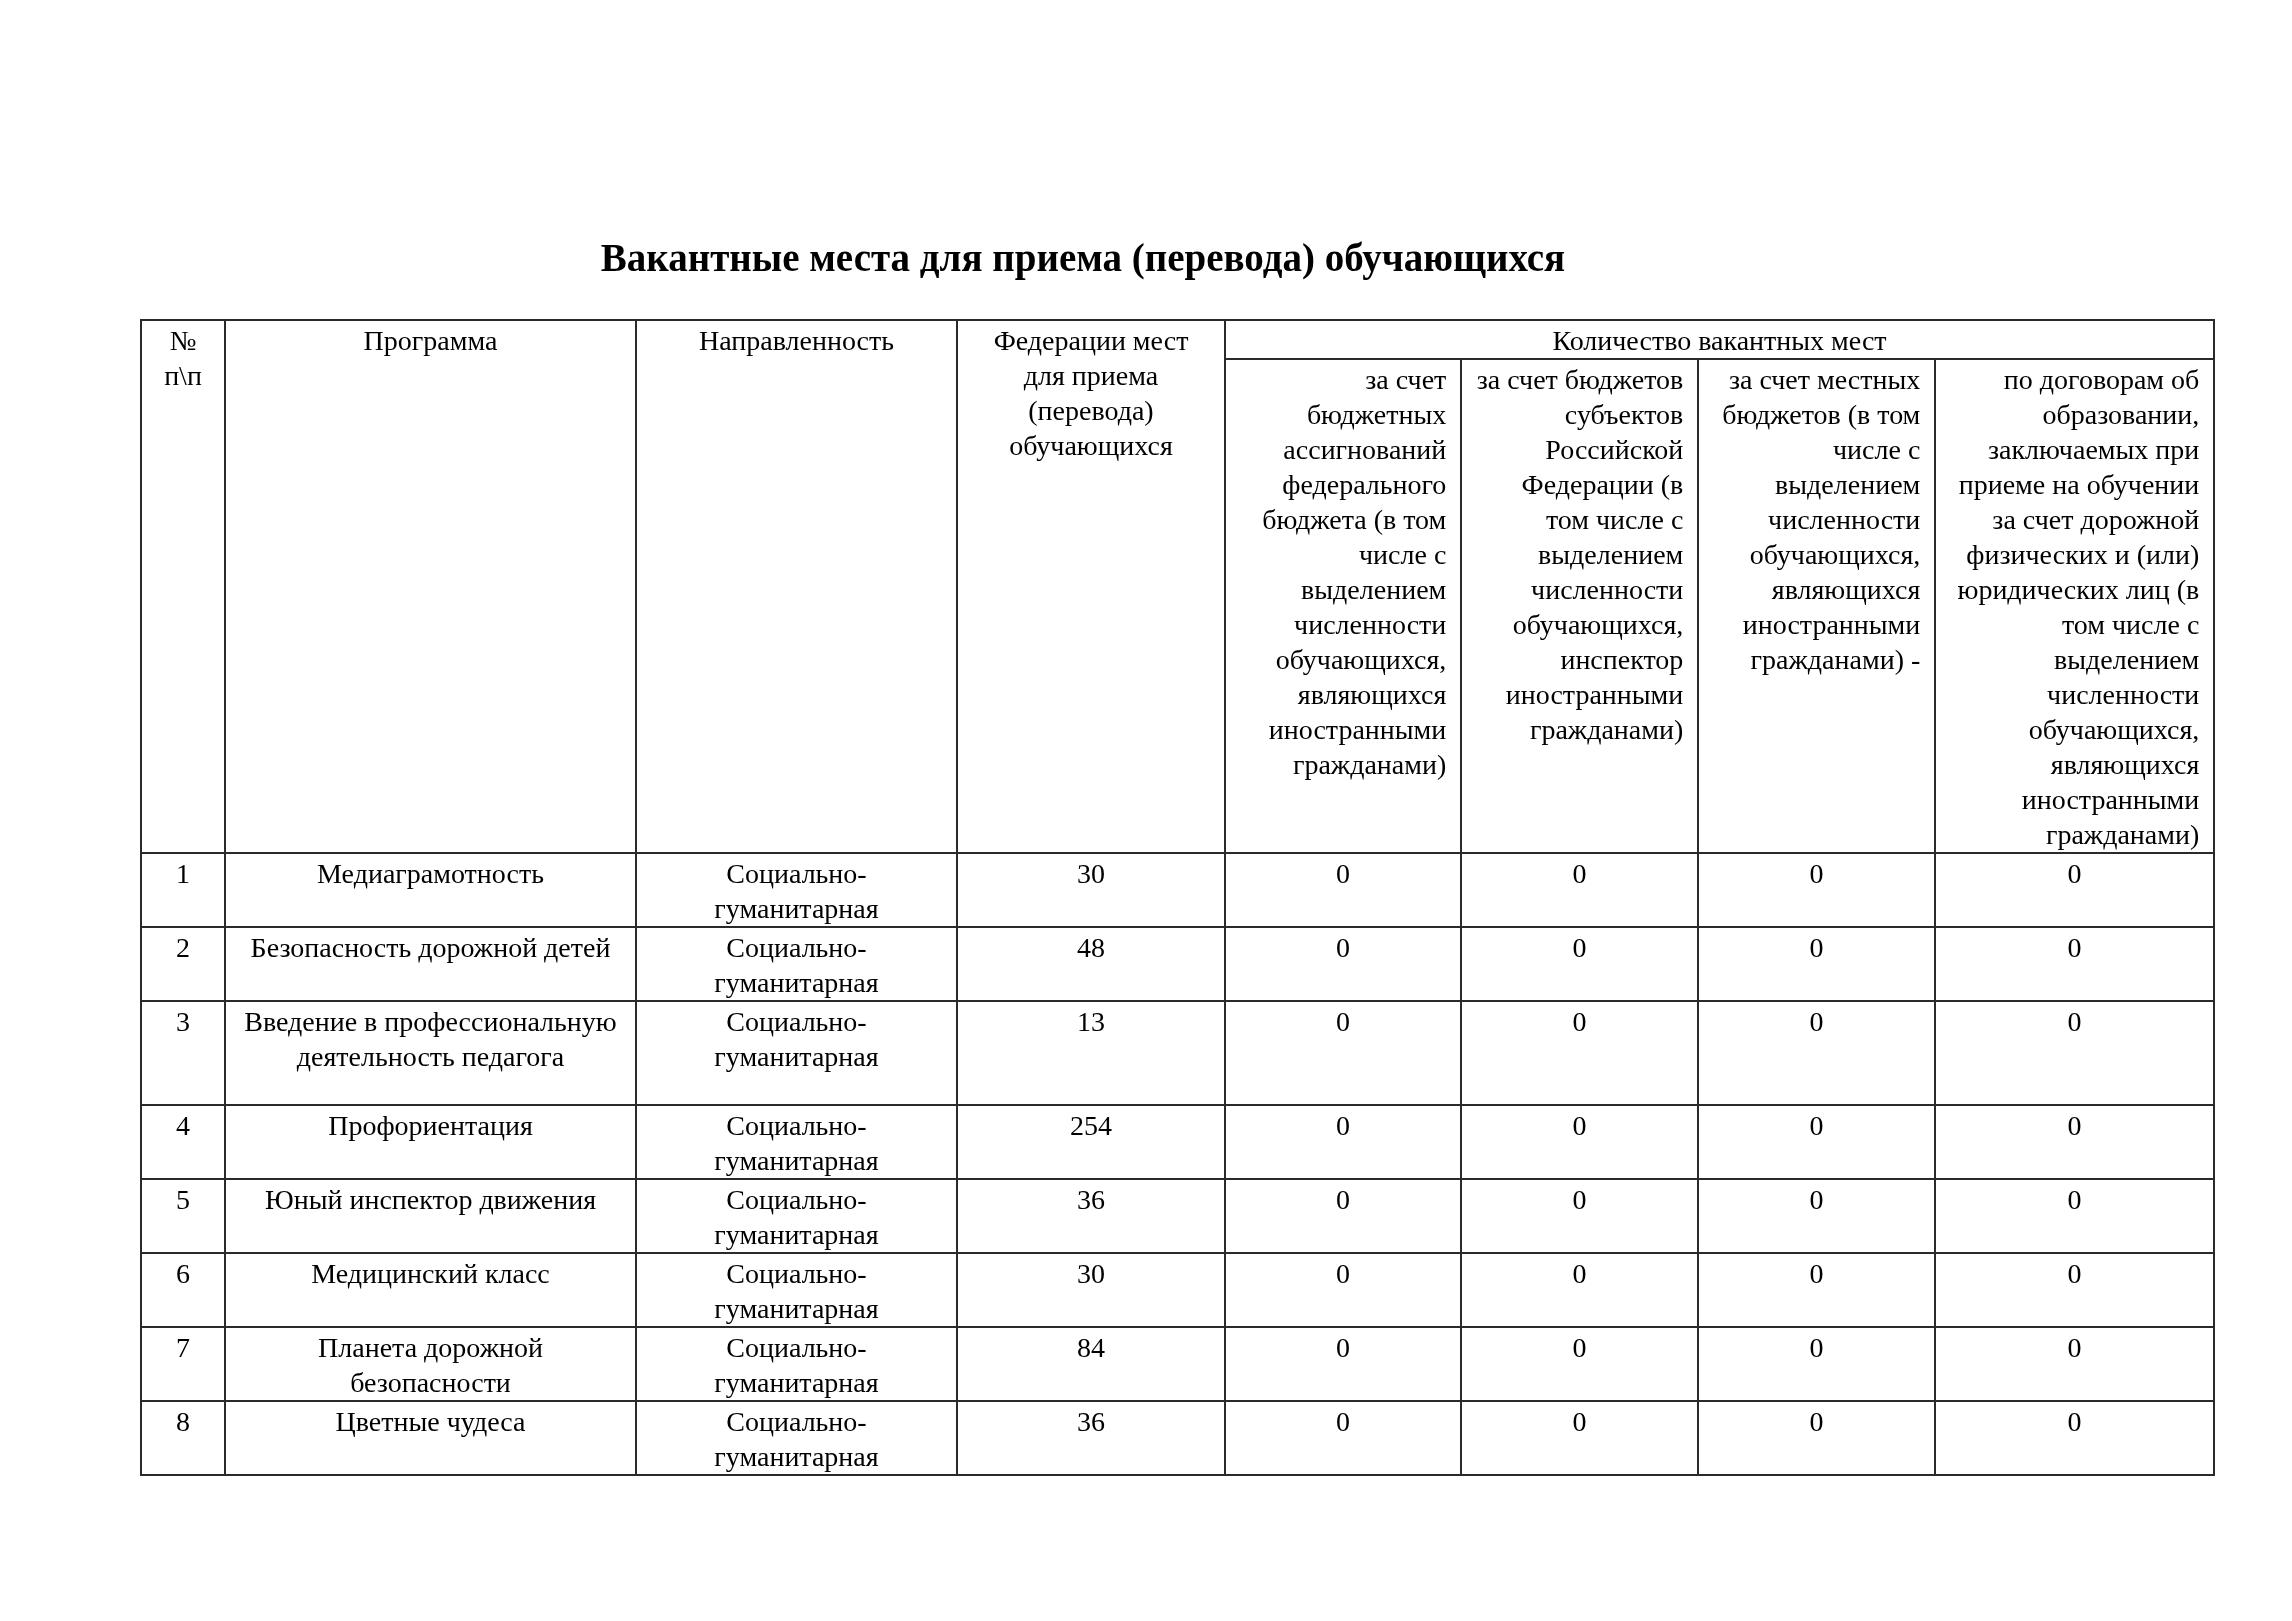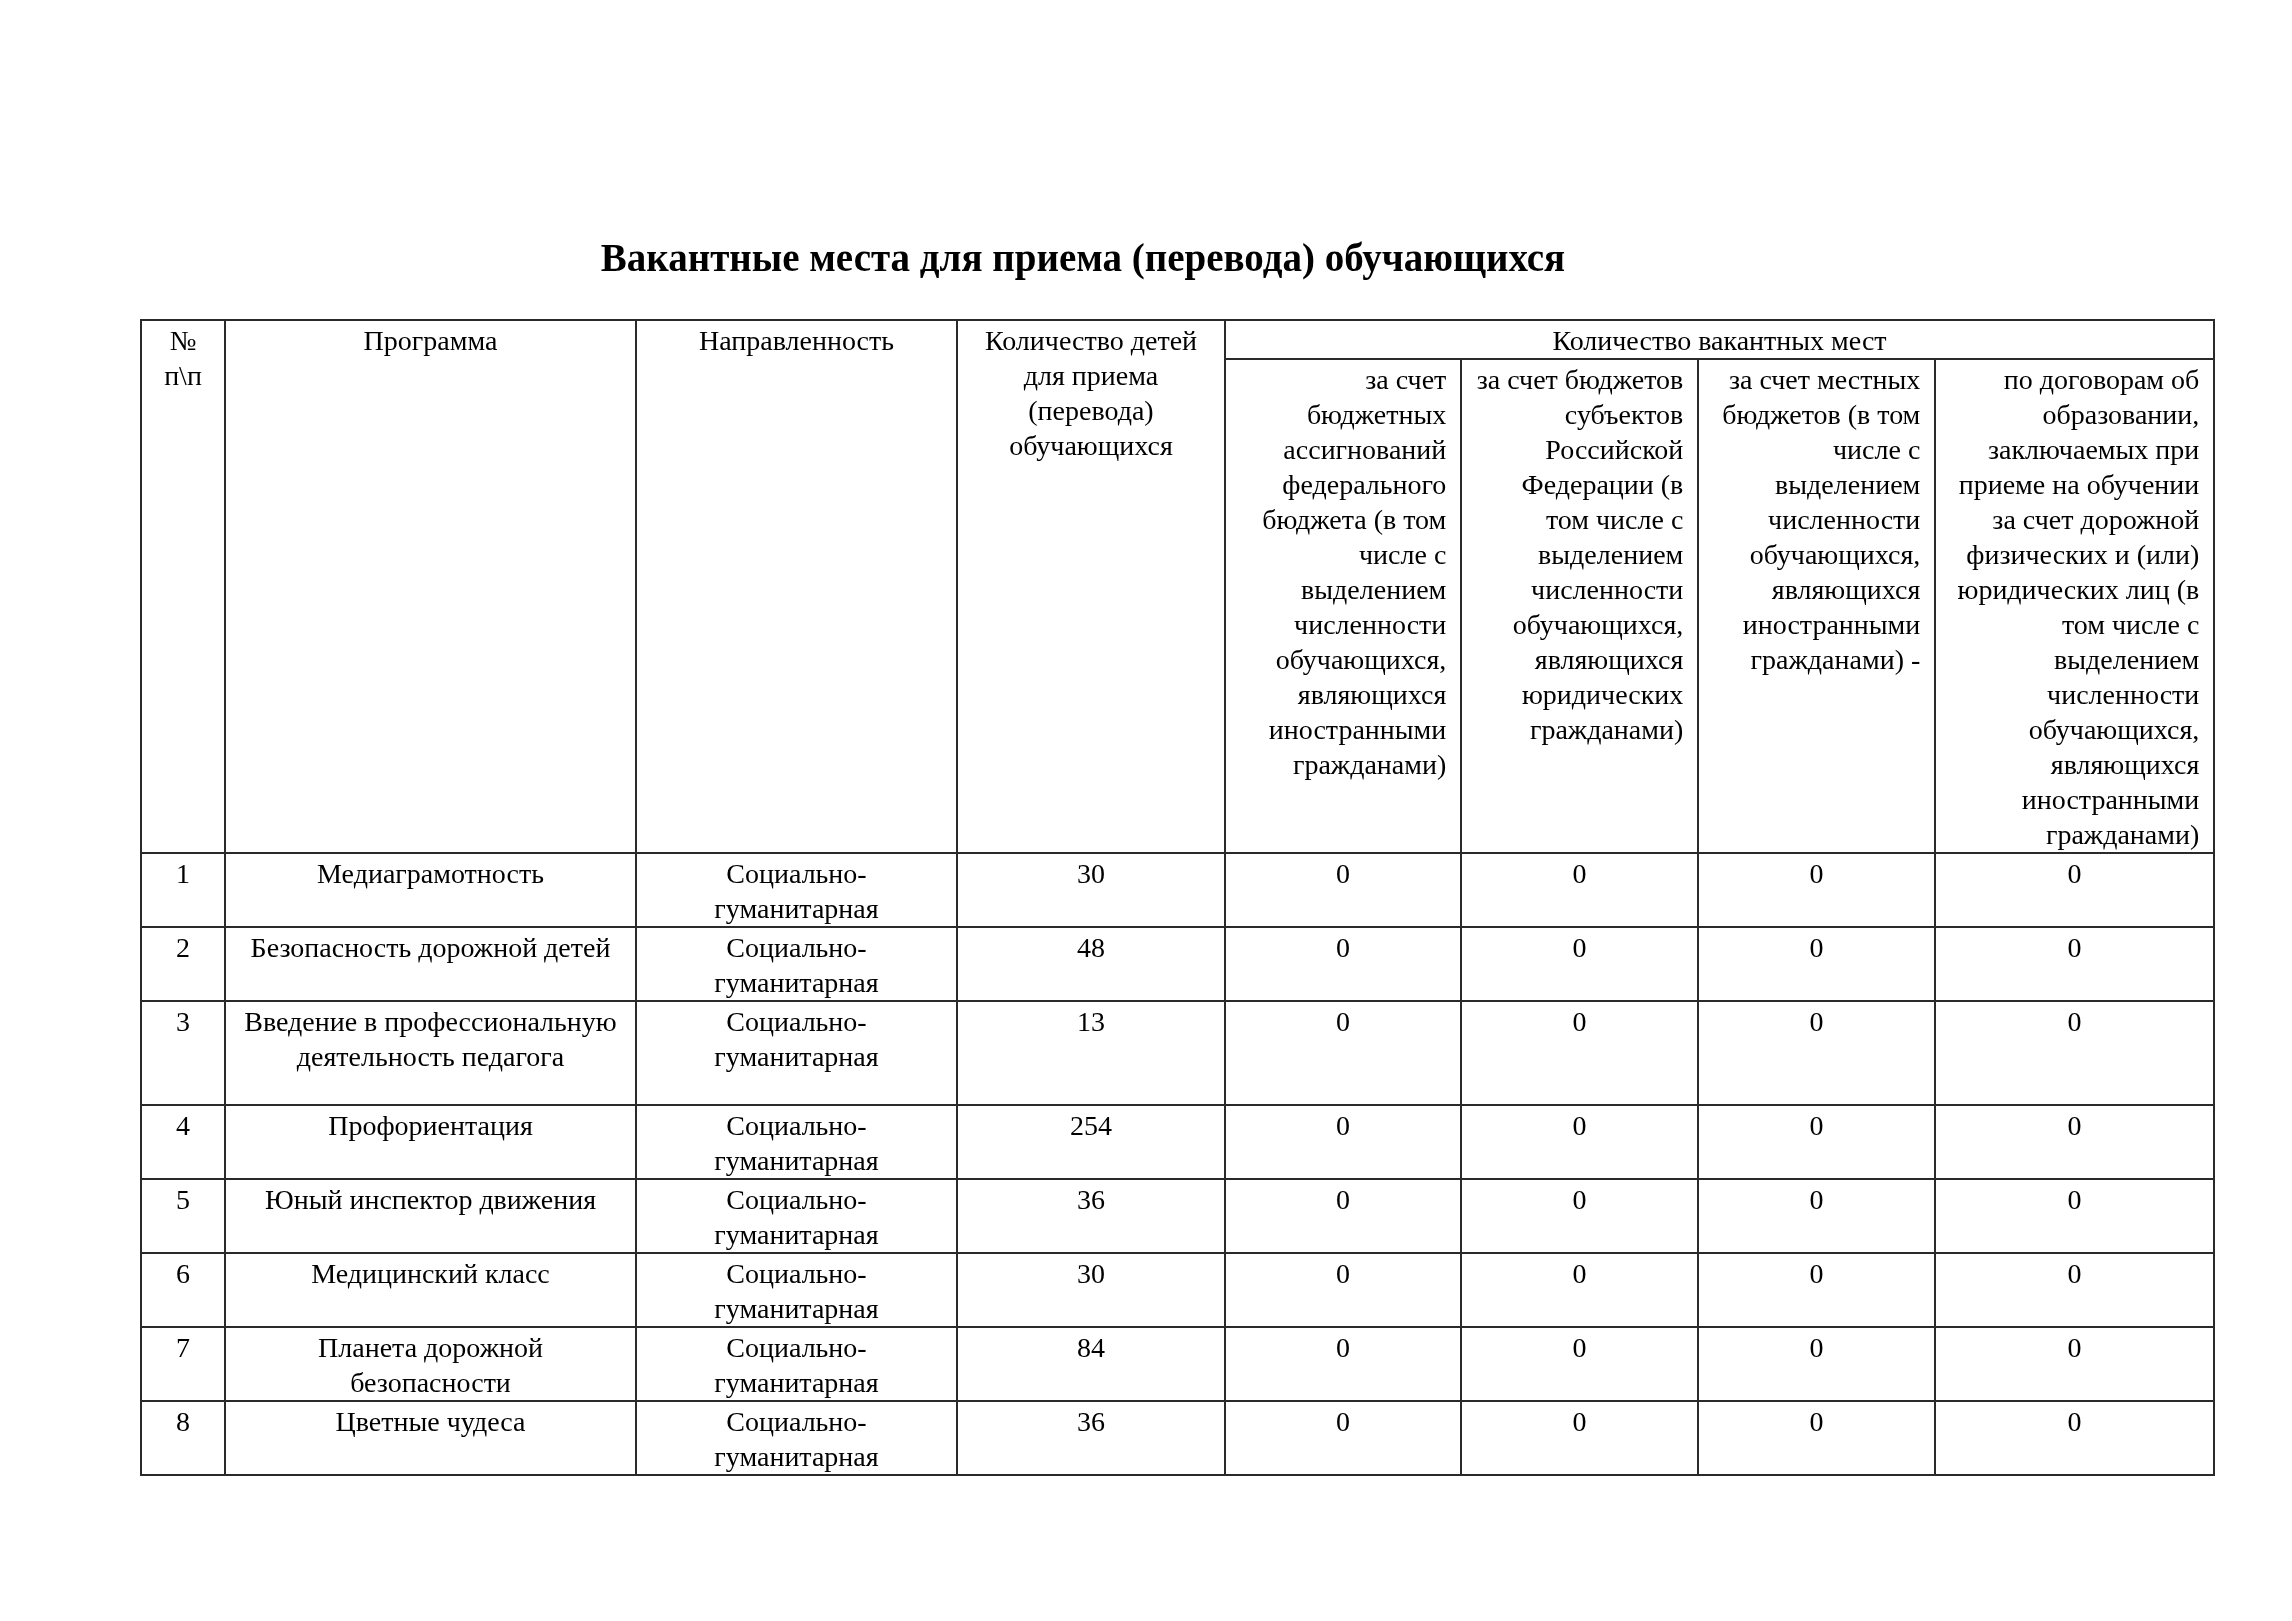--- a/index.html
+++ b/index.html
@@ -33,26 +33,26 @@
     <col class="c4">
       <col class="c5">
       <col class="c6">
       <col class="c7">
   </colgroup>
   <thead>
     <tr class="h1">
       <th class="c np" rowspan="2">№ п\п</th>
       <th class="c" rowspan="2">Программа</th>
       <th class="c" rowspan="2">Направленность</th>
-      <th class="c" rowspan="2">Количество детей для приема (перевода) обучающихся</th>
+      <th class="c" rowspan="2">Федерации мест для приема (перевода) обучающихся</th>
       <th class="c" colspan="4">Количество вакантных мест</th>
     </tr>
     <tr class="h2">
       <th class="l">за счет бюджетных ассигнований федерального бюджета (в том числе с выделением численности обучающихся, являющихся иностранными гражданами)</th>
-      <th class="l">за счет бюджетов субъектов Российской Федерации (в том числе с выделением численности обучающихся, являющихся юридических гражданами)</th>
+      <th class="l">за счет бюджетов субъектов Российской Федерации (в том числе с выделением численности обучающихся, инспектор иностранными гражданами)</th>
       <th class="l">за счет местных бюджетов (в том числе с выделением численности обучающихся, являющихся иностранными гражданами) -</th>
       <th class="l">по договорам об образовании, заключаемых при приеме на обучении за счет дорожной физических и (или) юридических лиц (в том числе с выделением численности обучающихся, являющихся иностранными гражданами)</th>
     </tr>
   </thead>
   <tbody id="tbody">
       <tr class="r">
         <td class="c">1</td>
         <td class="c">Медиаграмотность</td>
         <td class="c">Социально-гуманитарная</td>
         <td class="c">30</td>

